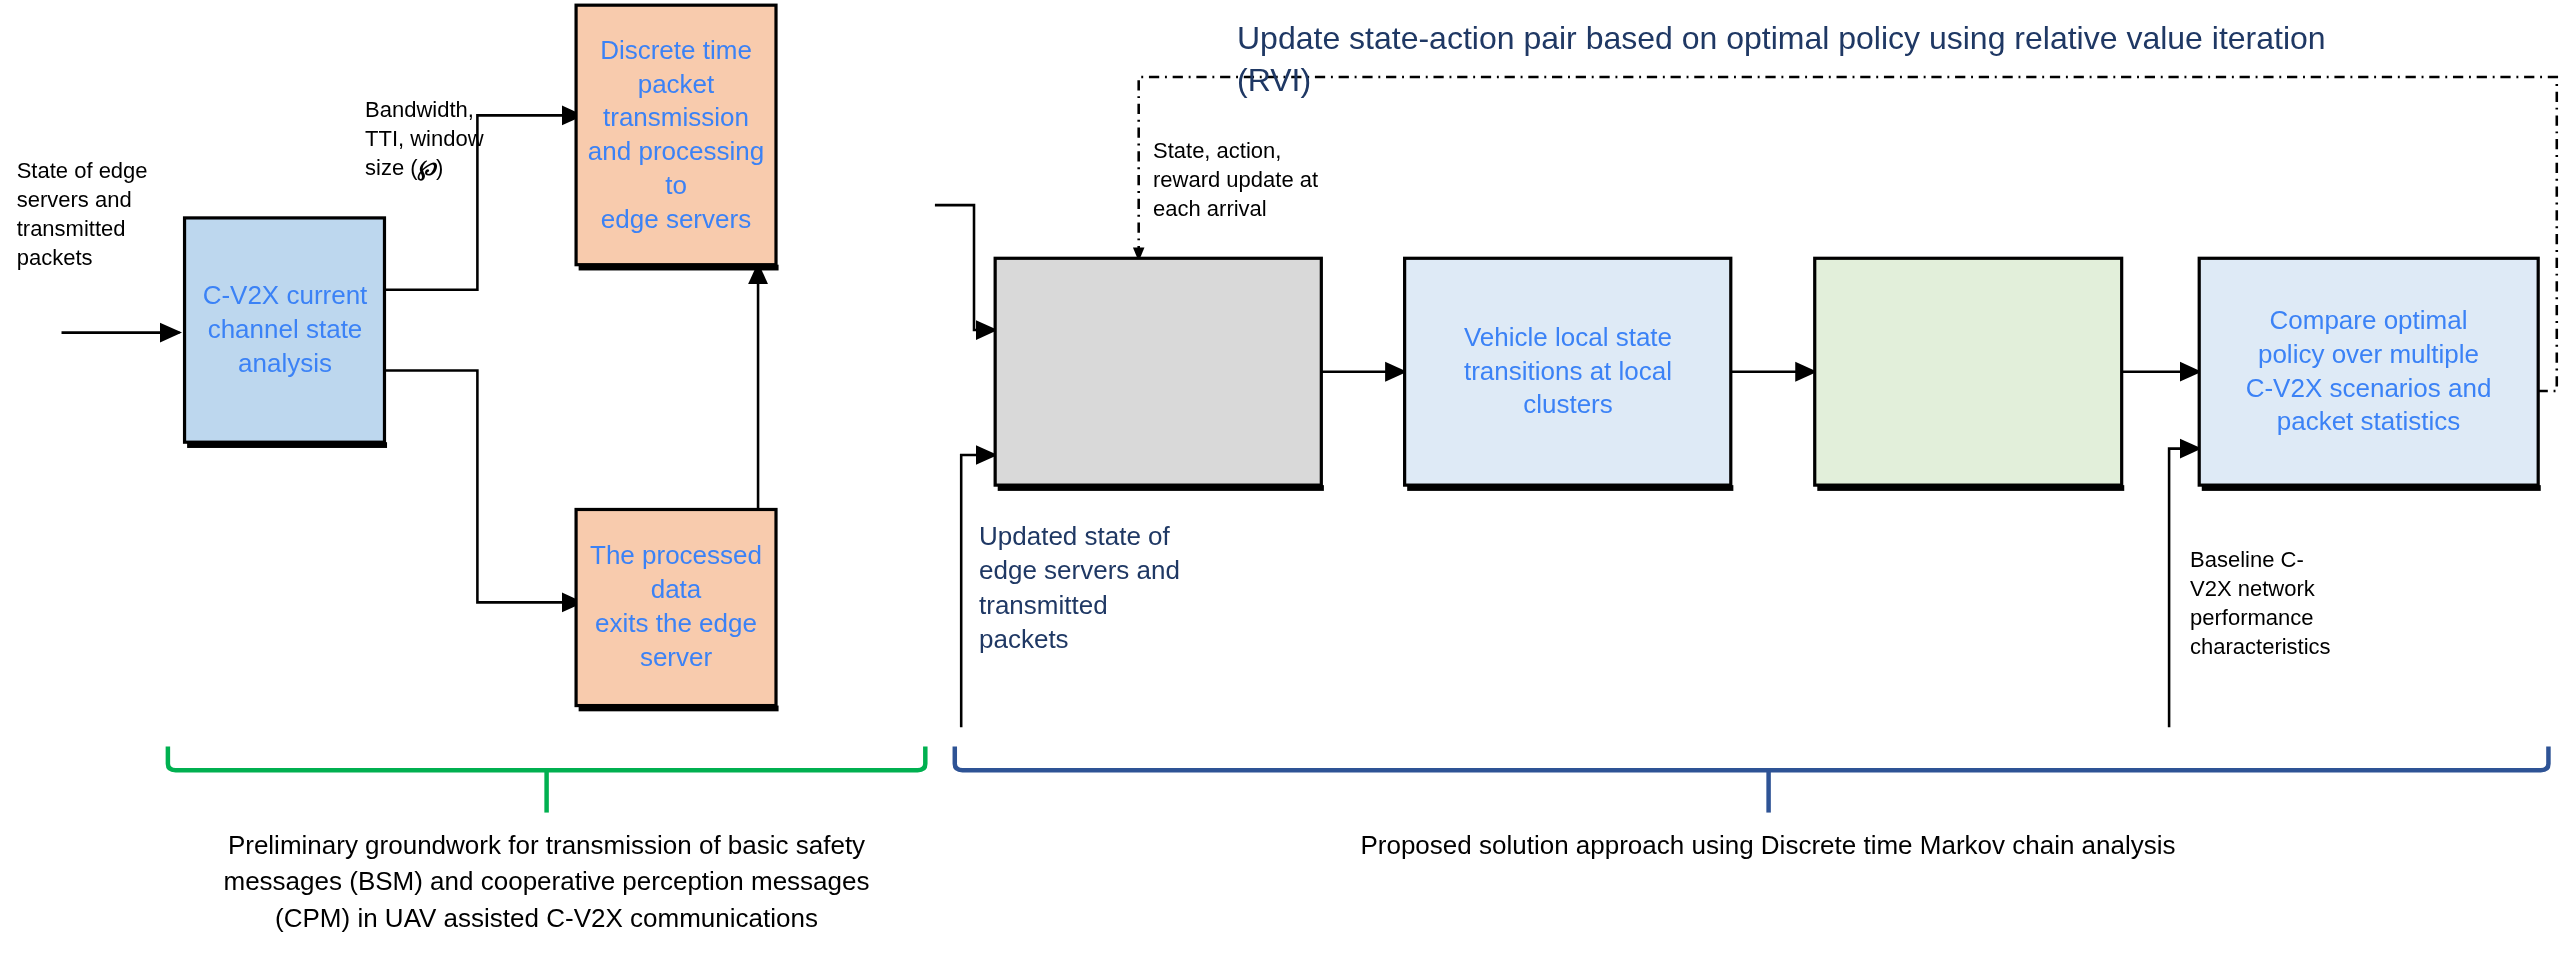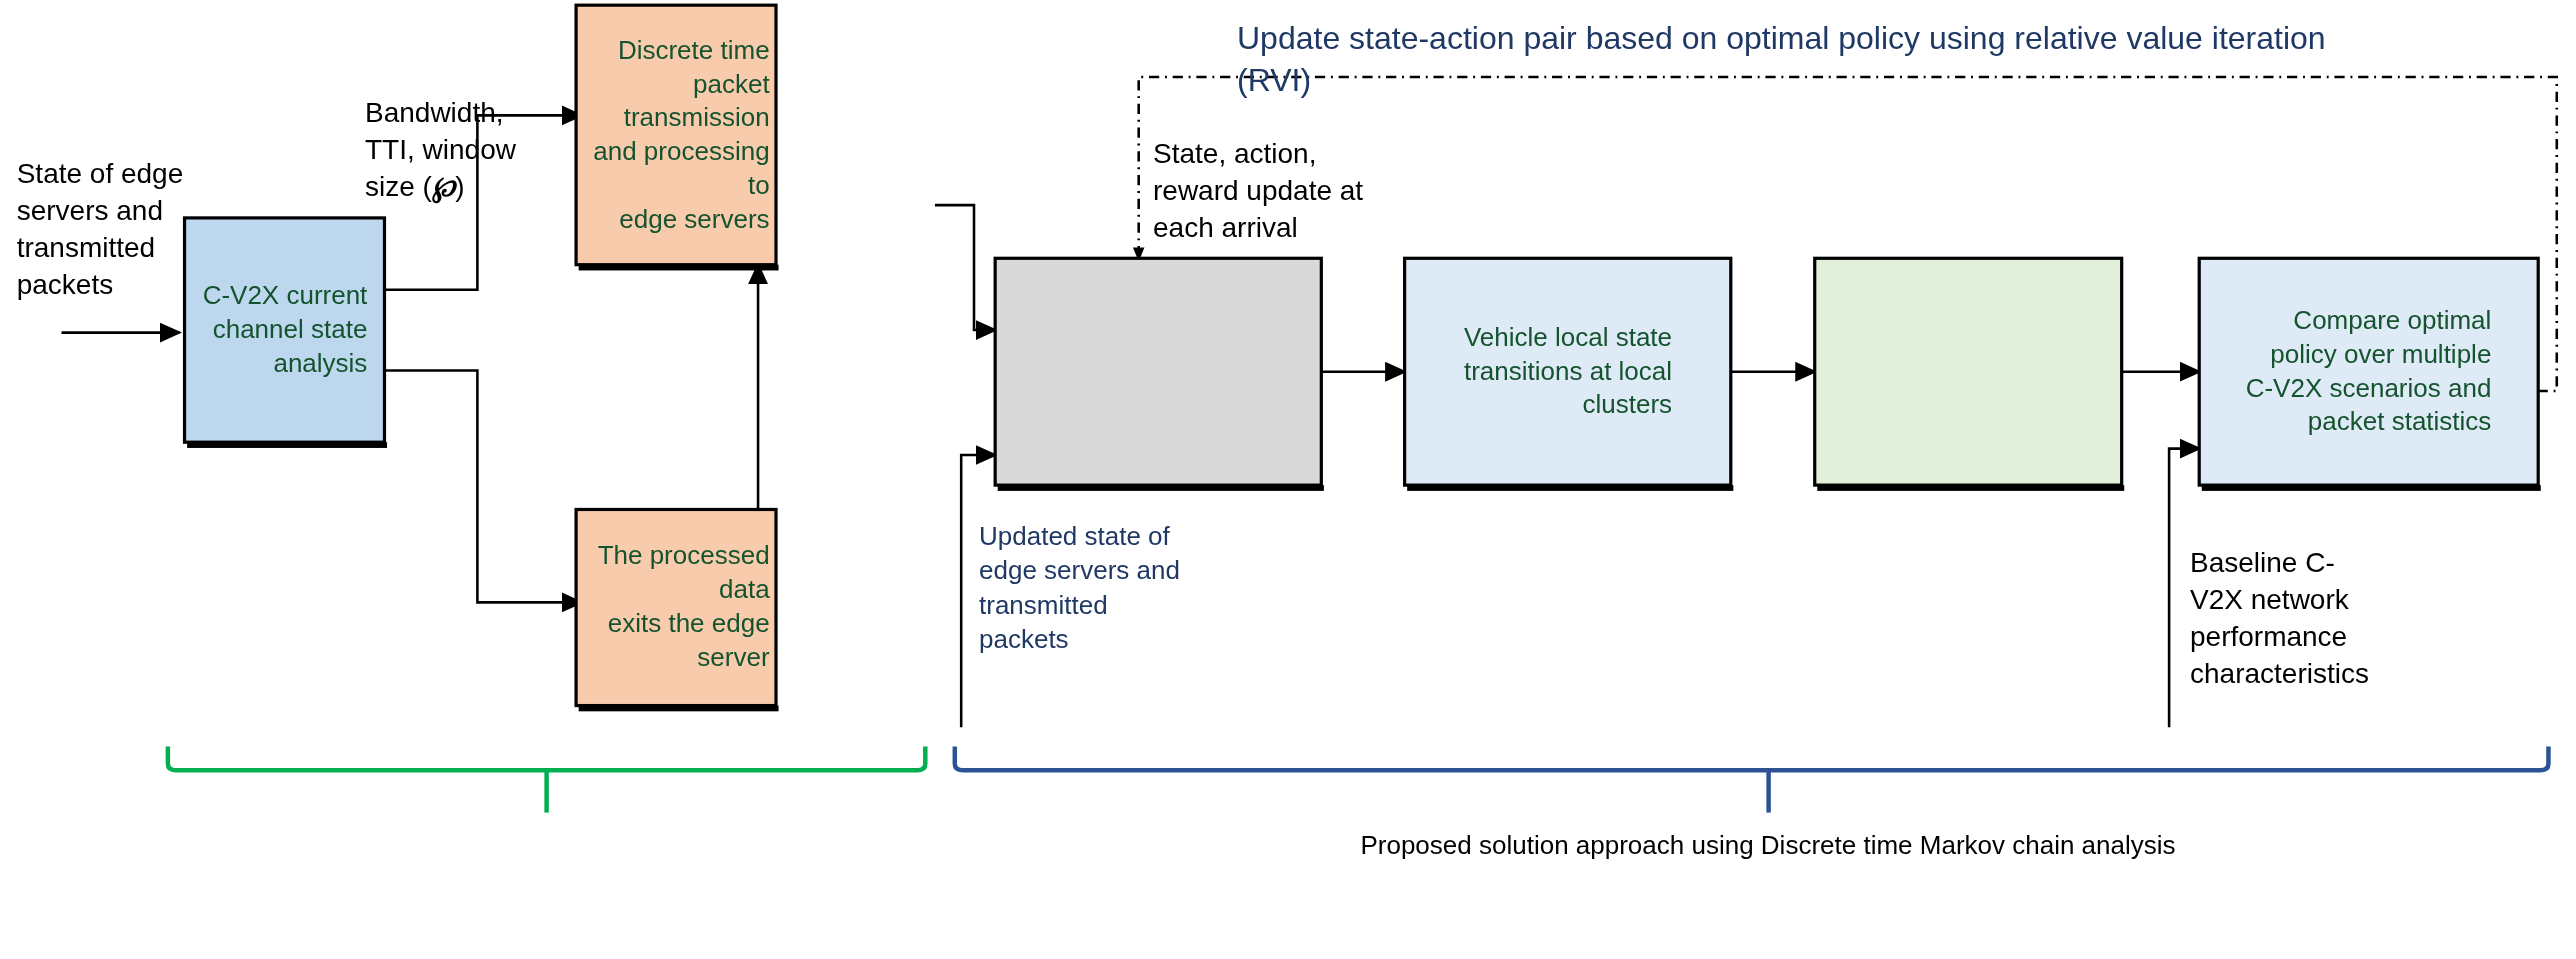--- a/index.html
+++ b/index.html
@@ -1,25 +1,25 @@
 <!DOCTYPE html>
 <html style="font-size:10.3px"><head>
 <meta charset="utf-8">
 <style>
   html,body{margin:0;padding:0;background:#ffffff;}
   body{font-family:"Liberation Sans", sans-serif;}
   #stage{position:relative;width:2576px;height:960px;background:#ffffff;overflow:hidden;}
   svg.layer{position:absolute;left:0;top:0;width:2576px;height:960px;}
   .box-label{
     position:absolute;display:flex;align-items:center;justify-content:center;
-    text-align:right;color:#14532d;line-height:1.30;
+    text-align:center;color:#3b82f6;line-height:1.30;
     font-size:26px;white-space:pre-line;box-sizing:border-box;padding:0 6.4px;
   }
   .note{
-    position:absolute;color:#000000;font-size:28px;line-height:1.32;white-space:pre-line;
+    position:absolute;color:#000000;font-size:22px;line-height:1.32;white-space:pre-line;
   }
   .note-blue{
     position:absolute;color:#1F3864;font-size:26px;line-height:1.32;white-space:pre-line;
   }
   .caption{
     position:absolute;color:#000000;font-size:26px;line-height:1.40;
     white-space:pre-line;text-align:center;
   }
   .title-blue{
     position:absolute;color:#1F3864;font-size:32px;line-height:1.3;white-space:pre-line;
@@ -142,17 +142,20 @@
 transmitted
 packets</div>
 
   <div class="note" style="left:2190px;top:545px;width:192px;">Baseline C-
 V2X network
 performance
 characteristics</div>
 
   <div class="title-blue" style="left:1237px;top:18px;width:1141px;">Update state-action pair based on optimal policy using relative value iteration (RVI)</div>
 
+  <div class="caption" style="left:142px;top:827px;width:809px;">Preliminary groundwork for transmission of basic safety
+messages (BSM) and cooperative perception messages
+(CPM) in UAV assisted C-V2X communications</div>
 
   <div class="caption" style="left:1089px;top:827px;width:1358px;">Proposed solution approach using Discrete time Markov chain analysis</div>
 
 </div>
 
 
 </body></html>

